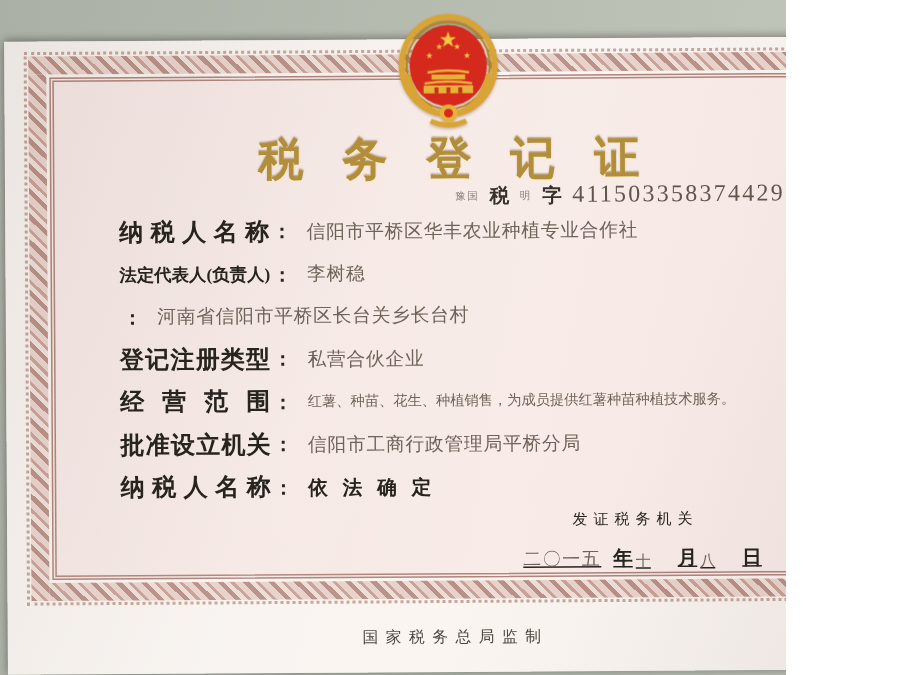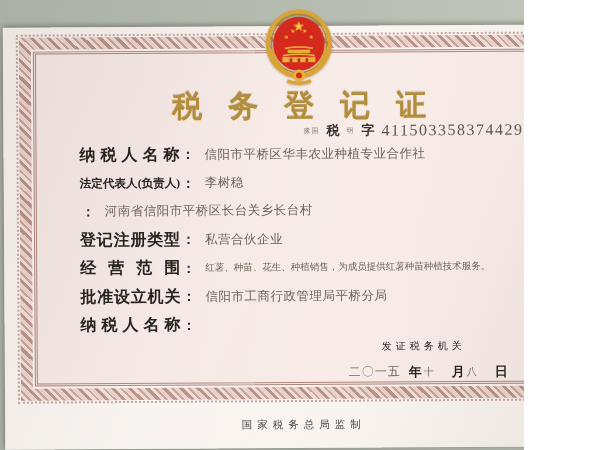--- a/index.html
+++ b/index.html
@@ -42,21 +42,21 @@
   .lbl{width:100px;font-size:16px;font-weight:bold;color:#27231f;
        text-align:justify;text-align-last:justify;flex:none;}
   .row:nth-child(2) .lbl{font-size:11.5px;letter-spacing:-.5px;}
   .colon{font-size:13px;font-weight:bold;color:#27231f;margin-left:2px;flex:none;}
   .val{margin-left:10px;font-size:12.5px;color:#6e6359;letter-spacing:.5px;white-space:nowrap;}
   .row:nth-child(5) .val{font-size:9.5px;letter-spacing:0;}
   .row:nth-child(7) .val{font-size:13px;font-weight:bold;color:#27231f;letter-spacing:10px;}
   
   .issuer{position:absolute;left:377px;top:314px;z-index:4;
           font-size:10px;font-weight:normal;color:#27231f;letter-spacing:4px;}
-  .dateline{position:absolute;left:344px;top:338px;z-index:4;display:flex;font-size:13px;color:#27231f;}
+  .dateline{position:absolute;left:344px;top:338px;z-index:4;display:flex;align-items:center;font-size:13px;color:#27231f;text-decoration:underline;}
   .dateline .hand{font-size:12px;color:#6b635c;font-weight:normal;letter-spacing:1px;}
   .dateline .unit{font-weight:bold;margin:0 2px 0 8px;}
   .dateline .hsmall{font-size:10px;color:#6b635c;position:relative;top:2px;margin-right:10px;}
   .footer{position:absolute;left:0;right:0;top:392px;z-index:4;text-align:center;
           font-size:10.5px;color:#4c463f;letter-spacing:5px;padding-left:5px;}
 </style>
 </head>
 <body>
 
 <div class="stage">
@@ -130,20 +130,21 @@
         <span class="val">红薯、种苗、花生、种植销售，为成员提供红薯种苗种植技术服务。</span>
       </div>
       <div class="row">
         <span class="lbl">批准设立机关</span>
         <span class="colon">：</span>
         <span class="val">信阳市工商行政管理局平桥分局</span>
       </div>
       <div class="row">
         <span class="lbl">纳税人名称</span>
         <span class="colon">：</span>
+        <span class="val">依法确定</span>
       </div>
     </div>
 
     <div class="issuer">发证税务机关</div>
 
     <div class="dateline">
       <span class="hand">二〇一五</span>
       <span class="unit">年</span>
       <span class="hsmall">十</span>
       <span class="unit">月</span>

